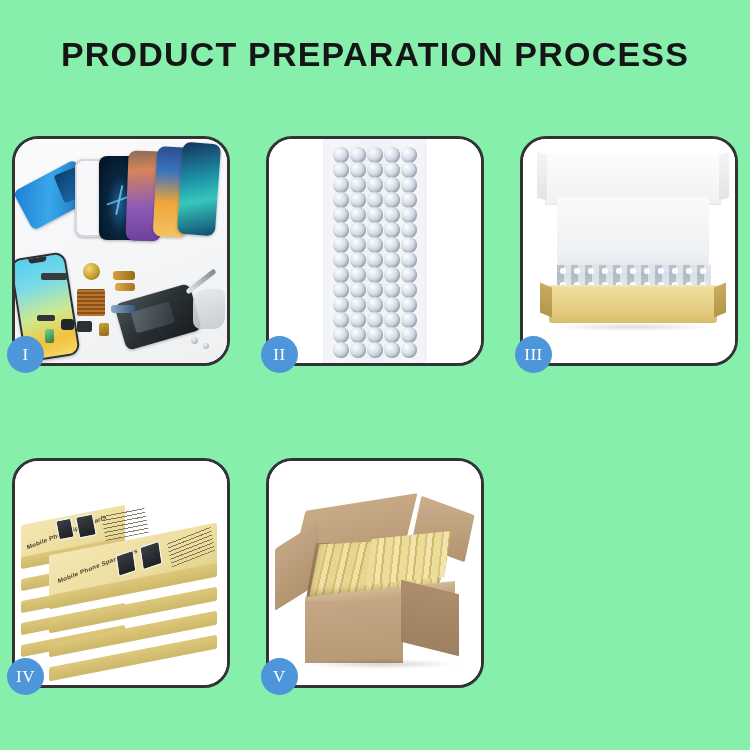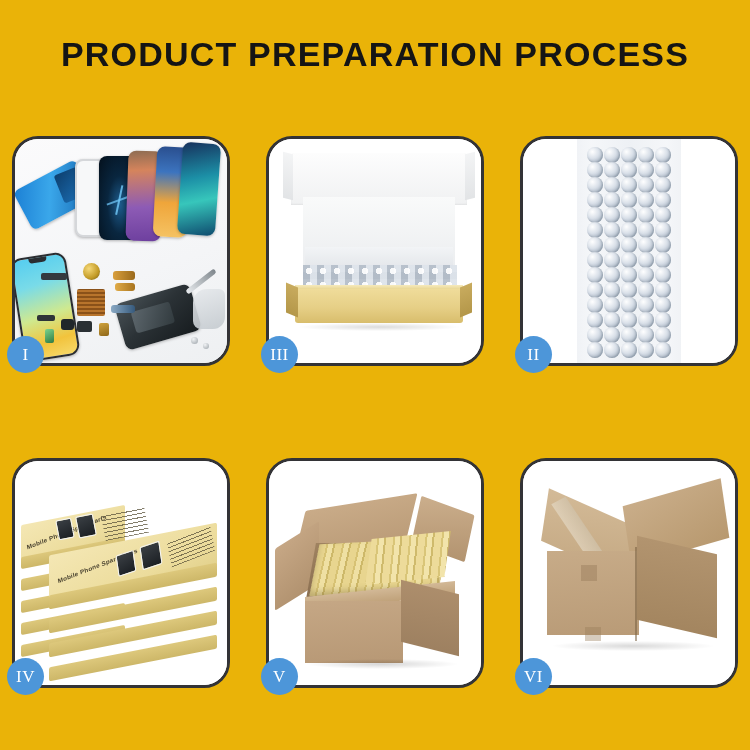--- a/index.html
+++ b/index.html
@@ -10,21 +10,21 @@
     height: 750px;
     background: #ffffff;
     font-family: "Liberation Sans", sans-serif;
     overflow: hidden;
   }
 
   .page {
     position: relative;
     width: 750px;
     height: 750px;
-    background: #eab308;
+    background: #86efac;
   }
 
   
   .header {
     position: absolute;
     top: 0; left: 0;
     width: 750px;
     padding-top: 36px;
     text-align: center;
   }
@@ -434,109 +434,109 @@
         <div class="prt prt-chip"></div>
         <div class="prt prt-tool"></div>
         <div class="prt prt-hand"></div>
         <div class="prt prt-screw1"></div>
         <div class="prt prt-screw2"></div>
       </div>
       <div class="badge">I</div>
     </div>
 
     <div class="panel">
+      <div class="panel-inner p2">
+        <div class="wrap-sheet"></div>
+        <div class="bubbles" style="grid-template-columns: repeat(5, 1fr);">
+            <div class="bub"></div>
+            <div class="bub"></div>
+            <div class="bub"></div>
+            <div class="bub"></div>
+            <div class="bub"></div>
+            <div class="bub"></div>
+            <div class="bub"></div>
+            <div class="bub"></div>
+            <div class="bub"></div>
+            <div class="bub"></div>
+            <div class="bub"></div>
+            <div class="bub"></div>
+            <div class="bub"></div>
+            <div class="bub"></div>
+            <div class="bub"></div>
+            <div class="bub"></div>
+            <div class="bub"></div>
+            <div class="bub"></div>
+            <div class="bub"></div>
+            <div class="bub"></div>
+            <div class="bub"></div>
+            <div class="bub"></div>
+            <div class="bub"></div>
+            <div class="bub"></div>
+            <div class="bub"></div>
+            <div class="bub"></div>
+            <div class="bub"></div>
+            <div class="bub"></div>
+            <div class="bub"></div>
+            <div class="bub"></div>
+            <div class="bub"></div>
+            <div class="bub"></div>
+            <div class="bub"></div>
+            <div class="bub"></div>
+            <div class="bub"></div>
+            <div class="bub"></div>
+            <div class="bub"></div>
+            <div class="bub"></div>
+            <div class="bub"></div>
+            <div class="bub"></div>
+            <div class="bub"></div>
+            <div class="bub"></div>
+            <div class="bub"></div>
+            <div class="bub"></div>
+            <div class="bub"></div>
+            <div class="bub"></div>
+            <div class="bub"></div>
+            <div class="bub"></div>
+            <div class="bub"></div>
+            <div class="bub"></div>
+            <div class="bub"></div>
+            <div class="bub"></div>
+            <div class="bub"></div>
+            <div class="bub"></div>
+            <div class="bub"></div>
+            <div class="bub"></div>
+            <div class="bub"></div>
+            <div class="bub"></div>
+            <div class="bub"></div>
+            <div class="bub"></div>
+            <div class="bub"></div>
+            <div class="bub"></div>
+            <div class="bub"></div>
+            <div class="bub"></div>
+            <div class="bub"></div>
+            <div class="bub"></div>
+            <div class="bub"></div>
+            <div class="bub"></div>
+            <div class="bub"></div>
+            <div class="bub"></div>
+          </div>
+      </div>
+      <div class="badge">II</div>
+    </div>
+
+    <div class="panel">
       <div class="panel-inner p3">
         <div class="b3-lid"></div>
         <div class="b3-back"></div>
         <div class="b3-foam"></div>
         <div class="b3-fill"></div>
         <div class="b3-rim"></div>
         <div class="b3-front"></div>
         <div class="b3-shadow"></div>
       </div>
       <div class="badge">III</div>
-    </div>
-
-    <div class="panel">
-      <div class="panel-inner p2">
-        <div class="wrap-sheet"></div>
-        <div class="bubbles" style="grid-template-columns: repeat(5, 1fr);">
-            <div class="bub"></div>
-            <div class="bub"></div>
-            <div class="bub"></div>
-            <div class="bub"></div>
-            <div class="bub"></div>
-            <div class="bub"></div>
-            <div class="bub"></div>
-            <div class="bub"></div>
-            <div class="bub"></div>
-            <div class="bub"></div>
-            <div class="bub"></div>
-            <div class="bub"></div>
-            <div class="bub"></div>
-            <div class="bub"></div>
-            <div class="bub"></div>
-            <div class="bub"></div>
-            <div class="bub"></div>
-            <div class="bub"></div>
-            <div class="bub"></div>
-            <div class="bub"></div>
-            <div class="bub"></div>
-            <div class="bub"></div>
-            <div class="bub"></div>
-            <div class="bub"></div>
-            <div class="bub"></div>
-            <div class="bub"></div>
-            <div class="bub"></div>
-            <div class="bub"></div>
-            <div class="bub"></div>
-            <div class="bub"></div>
-            <div class="bub"></div>
-            <div class="bub"></div>
-            <div class="bub"></div>
-            <div class="bub"></div>
-            <div class="bub"></div>
-            <div class="bub"></div>
-            <div class="bub"></div>
-            <div class="bub"></div>
-            <div class="bub"></div>
-            <div class="bub"></div>
-            <div class="bub"></div>
-            <div class="bub"></div>
-            <div class="bub"></div>
-            <div class="bub"></div>
-            <div class="bub"></div>
-            <div class="bub"></div>
-            <div class="bub"></div>
-            <div class="bub"></div>
-            <div class="bub"></div>
-            <div class="bub"></div>
-            <div class="bub"></div>
-            <div class="bub"></div>
-            <div class="bub"></div>
-            <div class="bub"></div>
-            <div class="bub"></div>
-            <div class="bub"></div>
-            <div class="bub"></div>
-            <div class="bub"></div>
-            <div class="bub"></div>
-            <div class="bub"></div>
-            <div class="bub"></div>
-            <div class="bub"></div>
-            <div class="bub"></div>
-            <div class="bub"></div>
-            <div class="bub"></div>
-            <div class="bub"></div>
-            <div class="bub"></div>
-            <div class="bub"></div>
-            <div class="bub"></div>
-            <div class="bub"></div>
-          </div>
-      </div>
-      <div class="badge">II</div>
     </div>
 
     <div class="panel">
       <div class="panel-inner p4">
         <div class="stack">
 
           <div class="bx bx-top" style="left:2px; top:32px; width:104px; height:38px; transform:skewY(-11deg);">
             <div class="bx-label" style="left:5px; top:12px; transform:rotate(-11deg);">Mobile Phone Spare Parts</div>
           </div>
           <div class="bx bx-side" style="left:2px; top:64px; width:104px; height:12px; transform:skewY(-11deg);"></div>
@@ -573,29 +573,15 @@
         <div class="c5-goods"></div>
         <div class="c5-goods2"></div>
         <div class="c5-frontTop"></div>
         <div class="c5-front"></div>
         <div class="c5-right"></div>
         <div class="c5-shadow"></div>
       </div>
       <div class="badge">V</div>
     </div>
 
-    <div class="panel">
-      <div class="panel-inner p6">
-        <div class="c6-topL"></div>
-        <div class="c6-topR"></div>
-        <div class="c6-tape"></div>
-        <div class="c6-left"></div>
-        <div class="c6-right"></div>
-        <div class="c6-seam"></div>
-        <div class="c6-tab1"></div>
-        <div class="c6-tab2"></div>
-        <div class="c6-shadow"></div>
-      </div>
-      <div class="badge">VI</div>
-    </div>
 
   </div>
 </div>
 
 </body></html>

